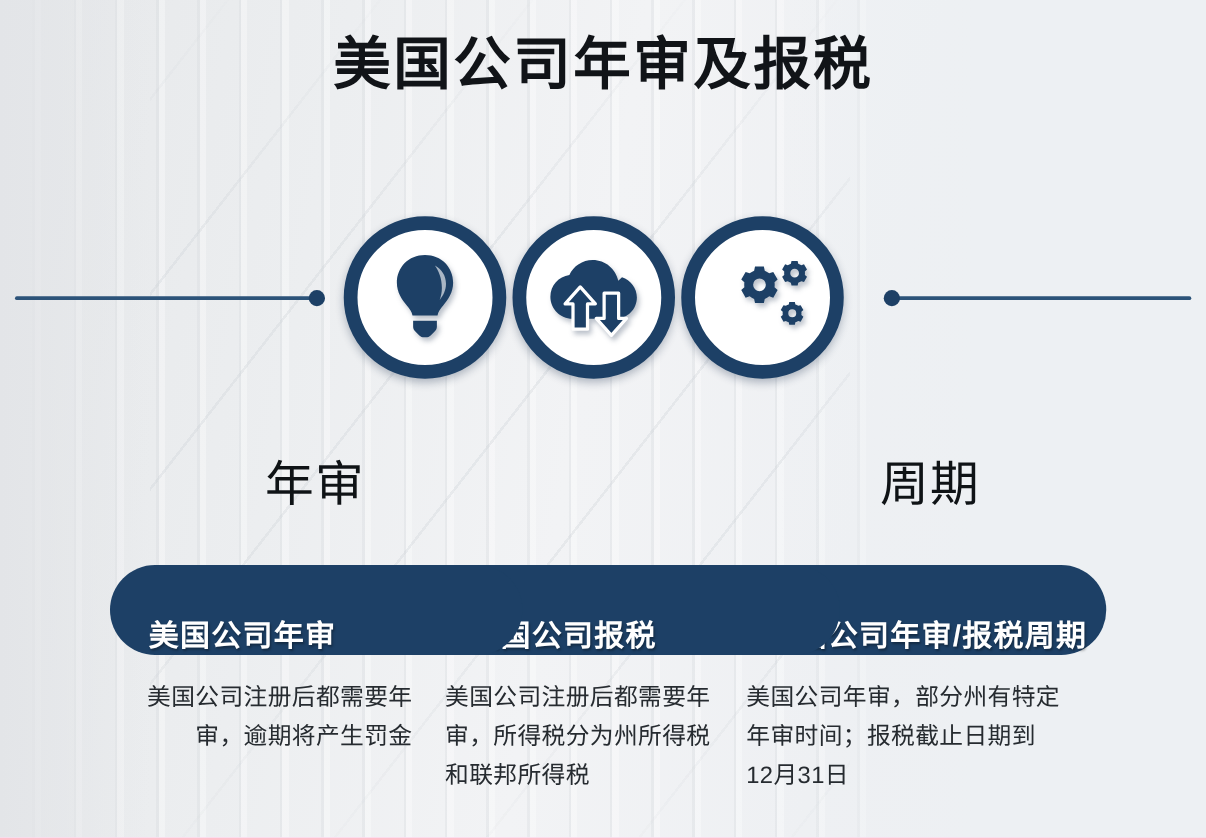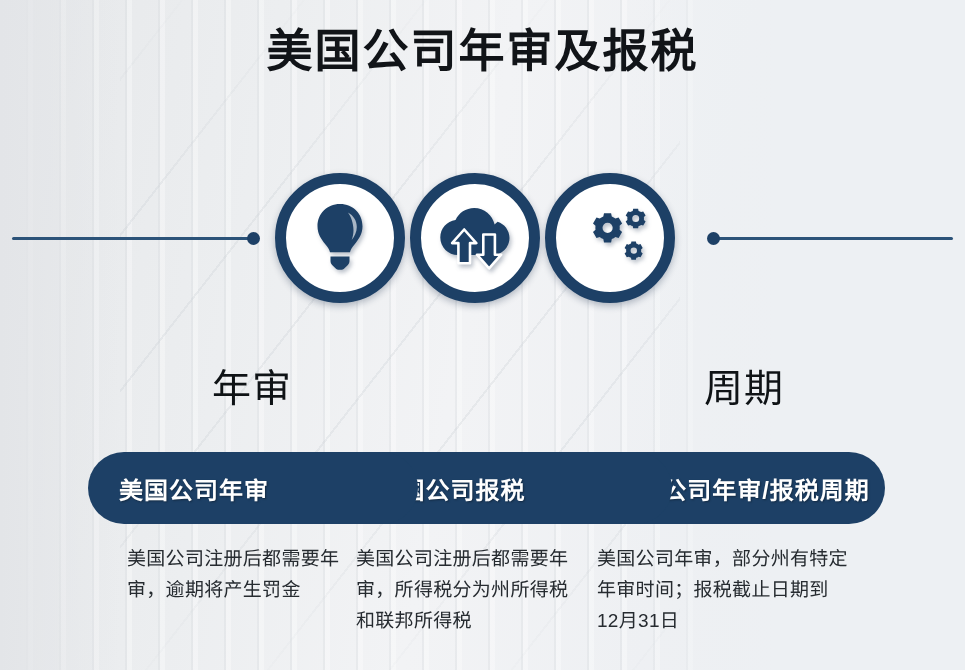--- a/index.html
+++ b/index.html
@@ -157,21 +157,21 @@
     height: 72px;
   }
   .ribbon-seg {
     position: absolute;
     top: 0;
     height: 72px;
     background: #1d4066;
     border-radius: 36px;
     box-sizing: border-box;
     display: flex;
-    align-items: center;
+    align-items: flex-end;
   }
   .ribbon-seg-1 { left: 0px;   width: 330px; z-index: 3; }
   .ribbon-seg-2 { left: 212px; width: 372px; z-index: 2; border-left: 3px solid #ffffff; }
   .ribbon-seg-3 { left: 492px; width: 305px; z-index: 1; border-left: 3px solid #ffffff; }
   .ribbon-label {
     width: 100%;
     text-align: center;
     font-size: 24px;
     font-weight: 700;
     letter-spacing: 1px;
@@ -185,21 +185,21 @@
   
   .body-col {
     position: absolute;
     top: 543px;
     width: 228px;
     font-size: 19px;
     line-height: 31px;
     color: #262b30;
     letter-spacing: 0.3px;
   }
-  .body-col-1 { left: 127px; }
+  .body-col-1 { left: 102px; text-align: right; }
   .body-col-2 { left: 356px; }
   .body-col-3 { left: 597px; width: 252px; }
 </style>
 </head>
 <body>
 
 <div id="infographic">
 
   <div class="bg-base"></div>
   <div class="bg-building"></div>

